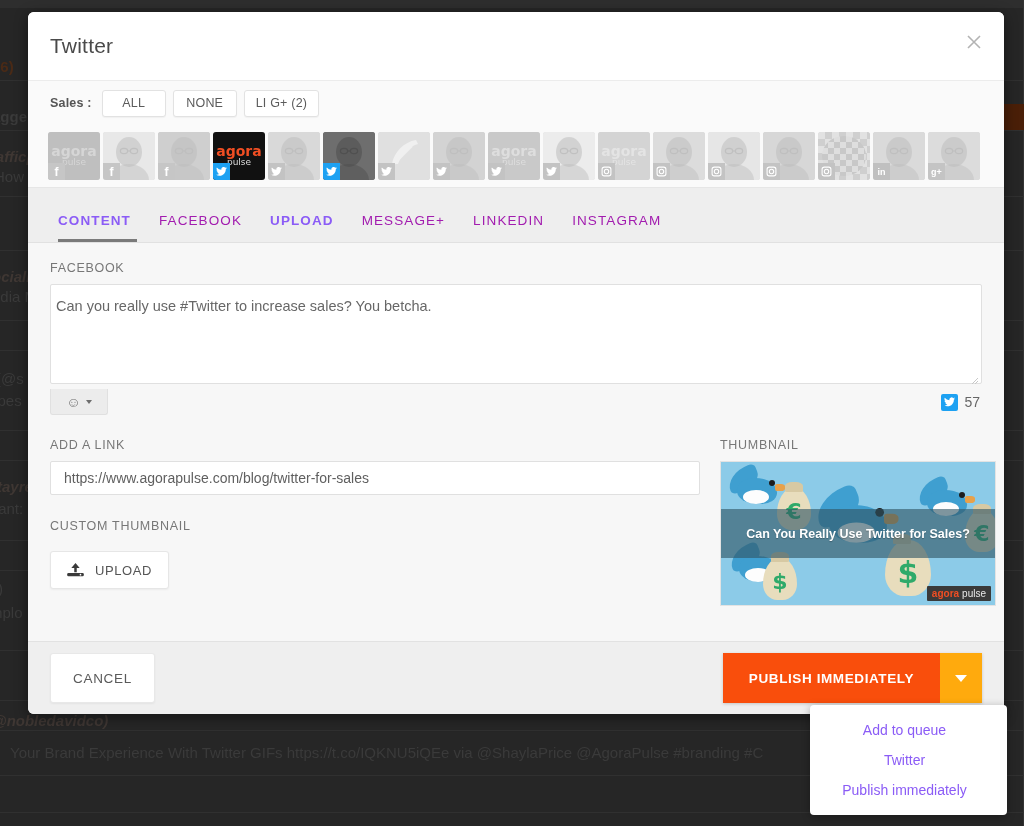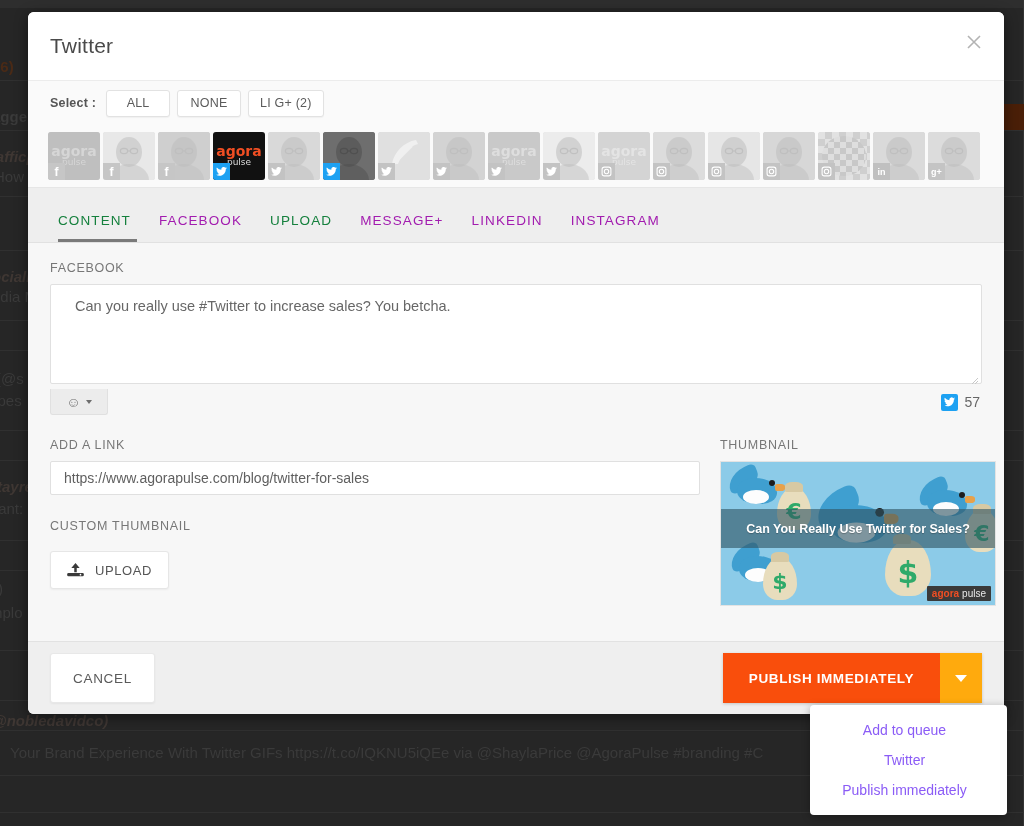--- a/index.html
+++ b/index.html
@@ -177,21 +177,21 @@
   .tab {
     font-size: 13.5px;
     letter-spacing: 1.1px;
     padding: 0 14px 14px 14px;
     color: #a21caf;
     cursor: pointer;
     position: relative;
     font-weight: normal;
   }
   .tab:first-child { padding-left: 8px; }
-  .tab.enabled { color: #15803d; font-weight: normal; }
+  .tab.enabled { color: #8b5cf6; font-weight: bold; }
   .tab.active::after {
     content: "";
     position: absolute;
     left: 8px; right: 8px; bottom: 0;
     height: 3px;
     background: #7a7a7a;
   }
 
   
   #modal-body {
@@ -206,21 +206,21 @@
     letter-spacing: .7px;
     margin-bottom: 9px;
   }
   #message-box {
     width: 100%;
     height: 100px;
     box-sizing: border-box;
     background: #fff;
     border: 1px solid #e0e0e0;
     border-radius: 2px;
-    padding: 13px 24px;
+    padding: 13px 5px;
     font-size: 14.5px;
     color: #676767;
     resize: none;
     outline: none;
     font-family: "Liberation Sans", sans-serif;
     position: relative;
   }
   #msg-wrap { position: relative; }
   #resize-grip {
     position: absolute; right: 3px; bottom: 3px;
@@ -365,21 +365,21 @@
     font-size: 22px;
     font-weight: bold;
     color: #2faa6a;
     font-family: "DejaVu Sans", sans-serif;
     padding-bottom: 6px;
   }
   .bag .sym.euro { color: #2faa6a; }
   #thumb-band {
     position: absolute;
     left: 0; right: 0; top: 47px;
-    height: 39px;
+    height: 49px;
     background: rgba(48,85,100,.62);
     display: flex; align-items: center; justify-content: center;
   }
   #thumb-caption {
     color: #fff;
     font-size: 12.5px;
     font-weight: bold;
     text-shadow: 0 1px 1px rgba(0,0,0,.25);
   }
   #thumb-logo {
@@ -510,21 +510,21 @@
   <div id="modal-header">
     <div id="modal-title">Twitter</div>
     <div id="close-btn">
       <svg width="14" height="14" viewBox="0 0 14 14" aria-hidden="true">
         <path d="M1 1 L13 13 M13 1 L1 13" stroke="#b3b3b3" stroke-width="1.6" fill="none"></path>
       </svg>
     </div>
   </div>
 
   <div id="select-bar">
-    <span id="select-label">Select :</span>
+    <span id="select-label">Sales :</span>
     <div id="select-buttons" style="display: flex;">
         <div class="select-btn">ALL</div>
         <div class="select-btn">NONE</div>
         <div class="select-btn">LI G+ (2)</div>
       </div>
   </div>
 
   <div id="avatar-bar">
       <div class="avatar">
         <div class="face" style="background: rgb(191, 191, 191);">

